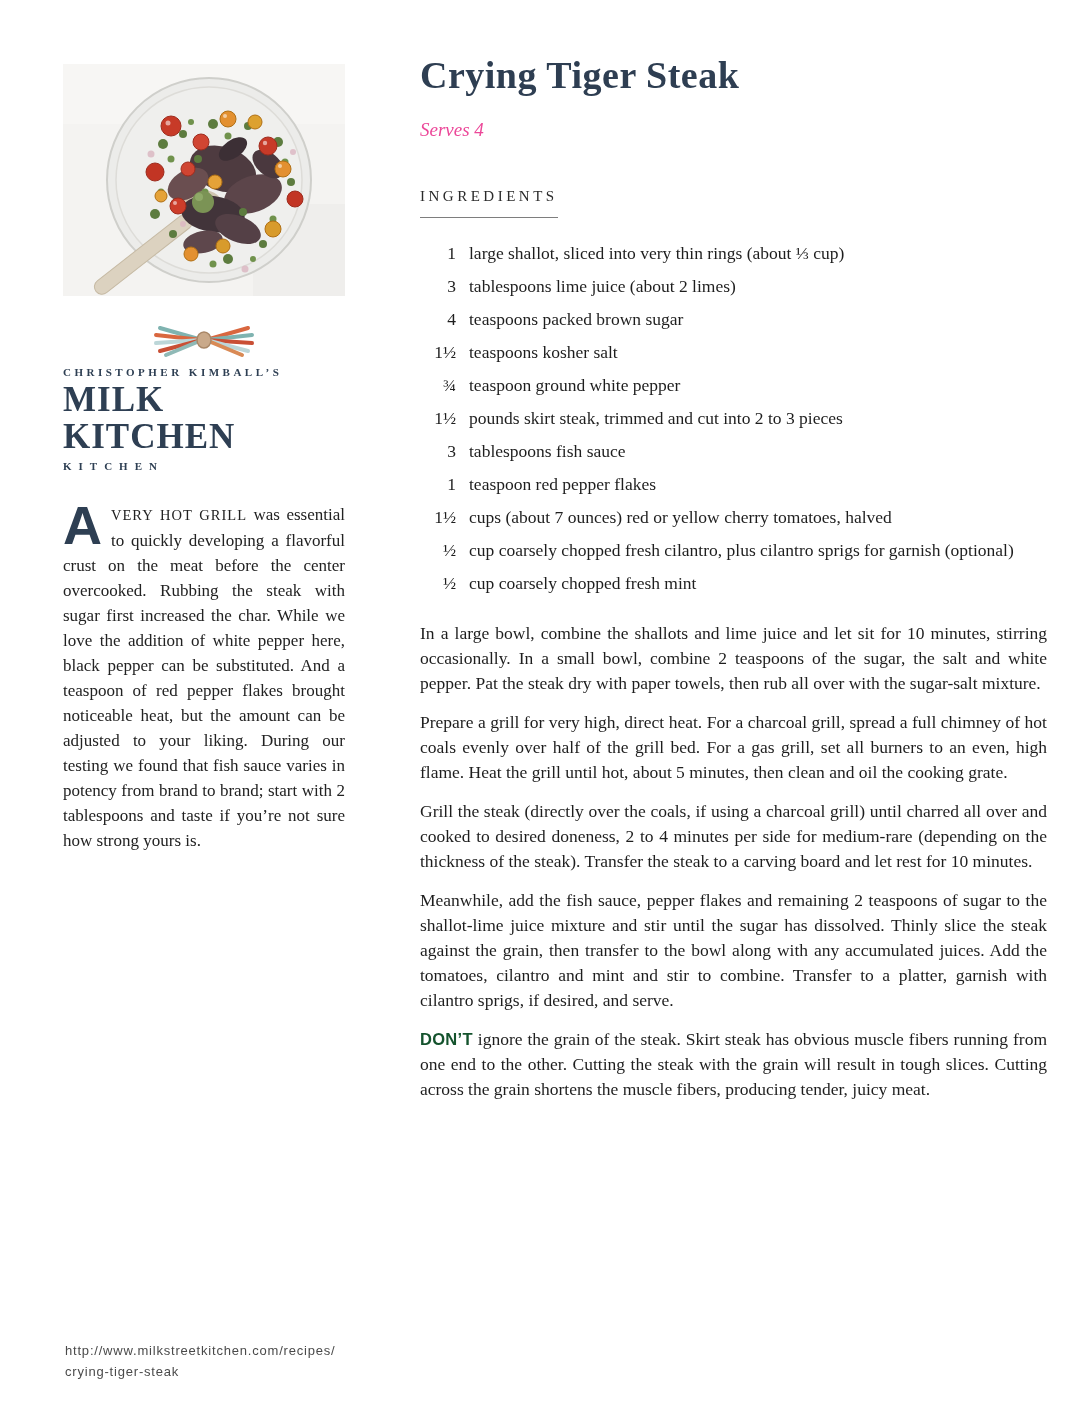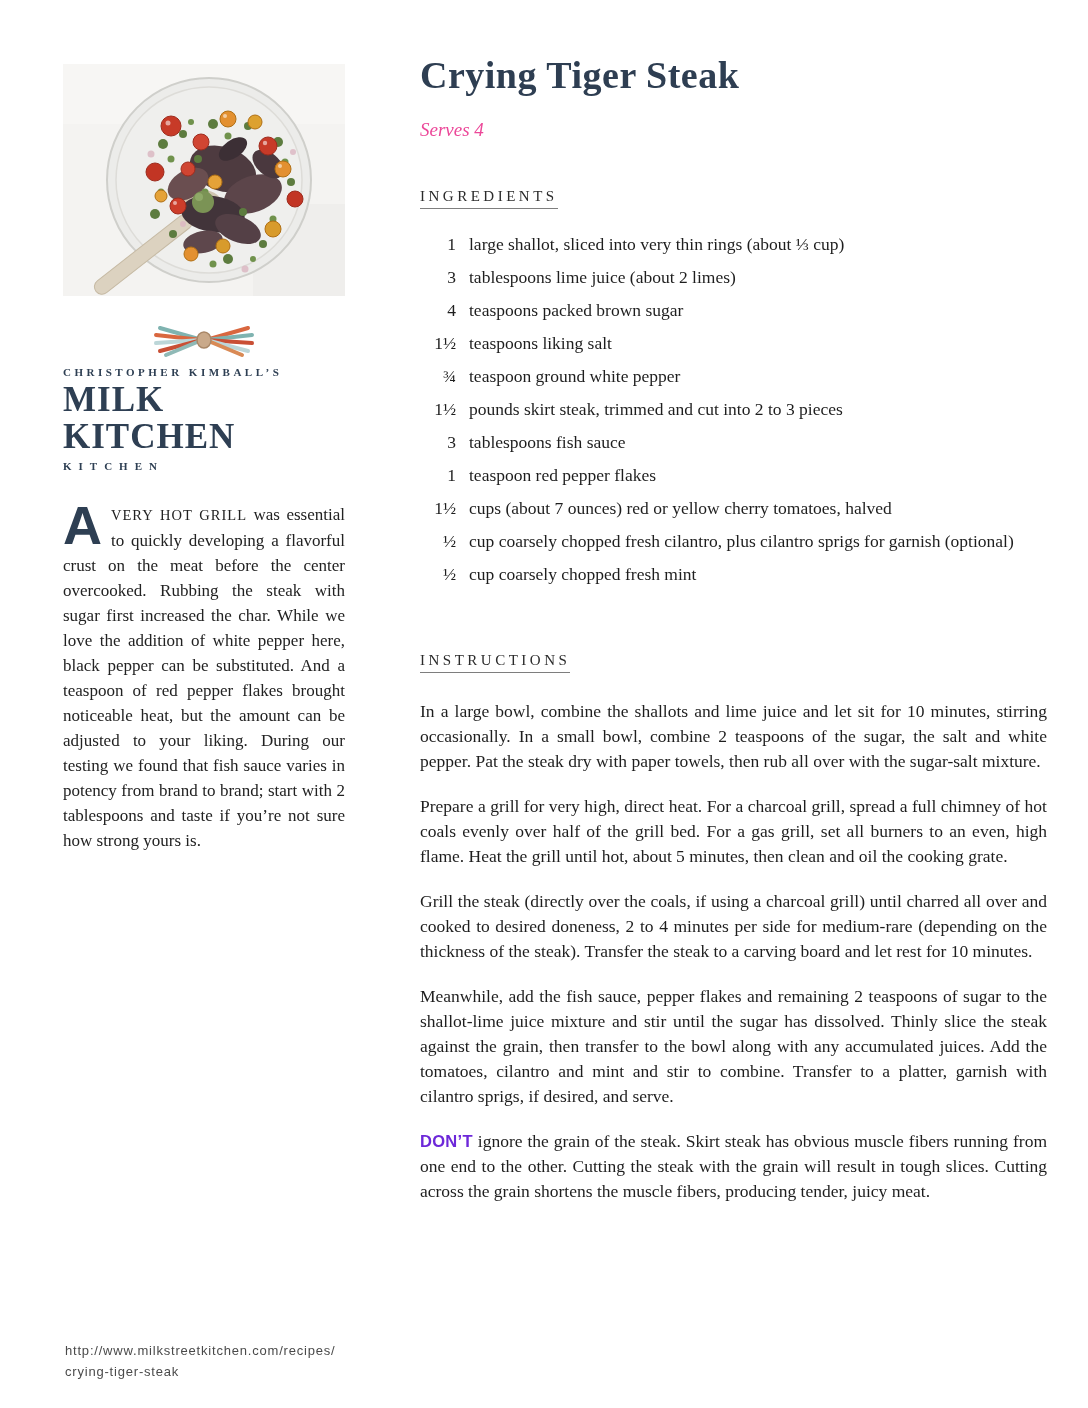--- a/index.html
+++ b/index.html
@@ -28,32 +28,32 @@
 
   
   .right-col{position:absolute;left:420px;top:0;width:627px;}
   .title{
     margin:55px 0 0 0;font-size:38px;font-weight:bold;color:#2e3e52;
     letter-spacing:.5px;line-height:1.1;
   }
   .serves{margin-top:22px;font-style:italic;font-size:19px;color:#ec4899;}
   .sect-head{
     display:inline-block;font-size:15px;letter-spacing:3.5px;color:#2b2b2b;
-    border-bottom:1.5px solid #7e7e7e;padding-bottom:3px;font-weight:normal;
+    border-bottom:1.5px solid #7e7e7e;padding-bottom:12px;font-weight:normal;
   }
   .sect-head.ing{margin-top:47px;}
   .sect-head.ins{margin-top:56px;}
   .ing-list{margin-top:24px;}
   .ing-row{display:flex;font-size:17.5px;line-height:23px;margin-bottom:10px;}
   .ing-qty{flex:none;width:36px;text-align:right;margin-right:13px;}
   .ing-item{flex:1;}
   .step{margin:25px 0 0 0;font-size:17.5px;line-height:25px;text-align:justify;}
   .step:first-of-type{margin-top:26px;}
-  .step + .step{margin-top:20px;}
-  .dont-label{font-weight:bold;color:#6d28d9;font-family:"Liberation Sans",sans-serif;font-size:16.5px;letter-spacing:.3px;}
+  .step + .step{margin-top:14px;}
+  .dont-label{font-weight:bold;color:#14532d;font-family:"Liberation Sans",sans-serif;font-size:16.5px;letter-spacing:.3px;}
 
   
   .footer-url{
     position:absolute;left:65px;top:1340px;
     font-family:"Liberation Sans",sans-serif;font-size:13px;line-height:21px;
     letter-spacing:.8px;color:#4a4a4a;
   }
 </style>
 </head>
 <body>
@@ -190,21 +190,21 @@
       <div class="ing-row">
         <span class="ing-qty">3</span>
         <span class="ing-item">tablespoons lime juice (about 2 limes)</span>
       </div>
       <div class="ing-row">
         <span class="ing-qty">4</span>
         <span class="ing-item">teaspoons packed brown sugar</span>
       </div>
       <div class="ing-row">
         <span class="ing-qty">1½</span>
-        <span class="ing-item">teaspoons liking salt</span>
+        <span class="ing-item">teaspoons kosher salt</span>
       </div>
       <div class="ing-row">
         <span class="ing-qty">¾</span>
         <span class="ing-item">teaspoon ground white pepper</span>
       </div>
       <div class="ing-row">
         <span class="ing-qty">1½</span>
         <span class="ing-item">pounds skirt steak, trimmed and cut into 2 to 3 pieces</span>
       </div>
       <div class="ing-row">
@@ -222,21 +222,20 @@
       <div class="ing-row">
         <span class="ing-qty">½</span>
         <span class="ing-item">cup coarsely chopped fresh cilantro, plus cilantro sprigs for garnish (optional)</span>
       </div>
       <div class="ing-row">
         <span class="ing-qty">½</span>
         <span class="ing-item">cup coarsely chopped fresh mint</span>
       </div>
     </div>
 
-    <div><span class="sect-head ins">INSTRUCTIONS</span></div>
 
     <p class="step">In a large bowl, combine the shallots and lime juice and let sit for 10 minutes, stirring occasionally. In a small bowl, combine 2 teaspoons of the sugar, the salt and white pepper. Pat the steak dry with paper towels, then rub all over with the sugar-salt mixture.</p>
     <p class="step">Prepare a grill for very high, direct heat. For a charcoal grill, spread a full chimney of hot coals evenly over half of the grill bed. For a gas grill, set all burners to an even, high flame. Heat the grill until hot, about 5 minutes, then clean and oil the cooking grate.</p>
     <p class="step">Grill the steak (directly over the coals, if using a charcoal grill) until charred all over and cooked to desired doneness, 2 to 4 minutes per side for medium-rare (depending on the thickness of the steak). Transfer the steak to a carving board and let rest for 10 minutes.</p>
     <p class="step">Meanwhile, add the fish sauce, pepper flakes and remaining 2 teaspoons of sugar to the shallot-lime juice mixture and stir until the sugar has dissolved. Thinly slice the steak against the grain, then transfer to the bowl along with any accumulated juices. Add the tomatoes, cilantro and mint and stir to combine. Transfer to a platter, garnish with cilantro sprigs, if desired, and serve.</p>
     <p class="step"><span class="dont-label">DON’T</span><span> ignore the grain of the steak. Skirt steak has obvious muscle fibers running from one end to the other. Cutting the steak with the grain will result in tough slices. Cutting across the grain shortens the muscle fibers, producing tender, juicy meat.</span></p>
   </div>
 
   <div class="footer-url">
     <div>http://www.milkstreetkitchen.com/recipes/</div>

